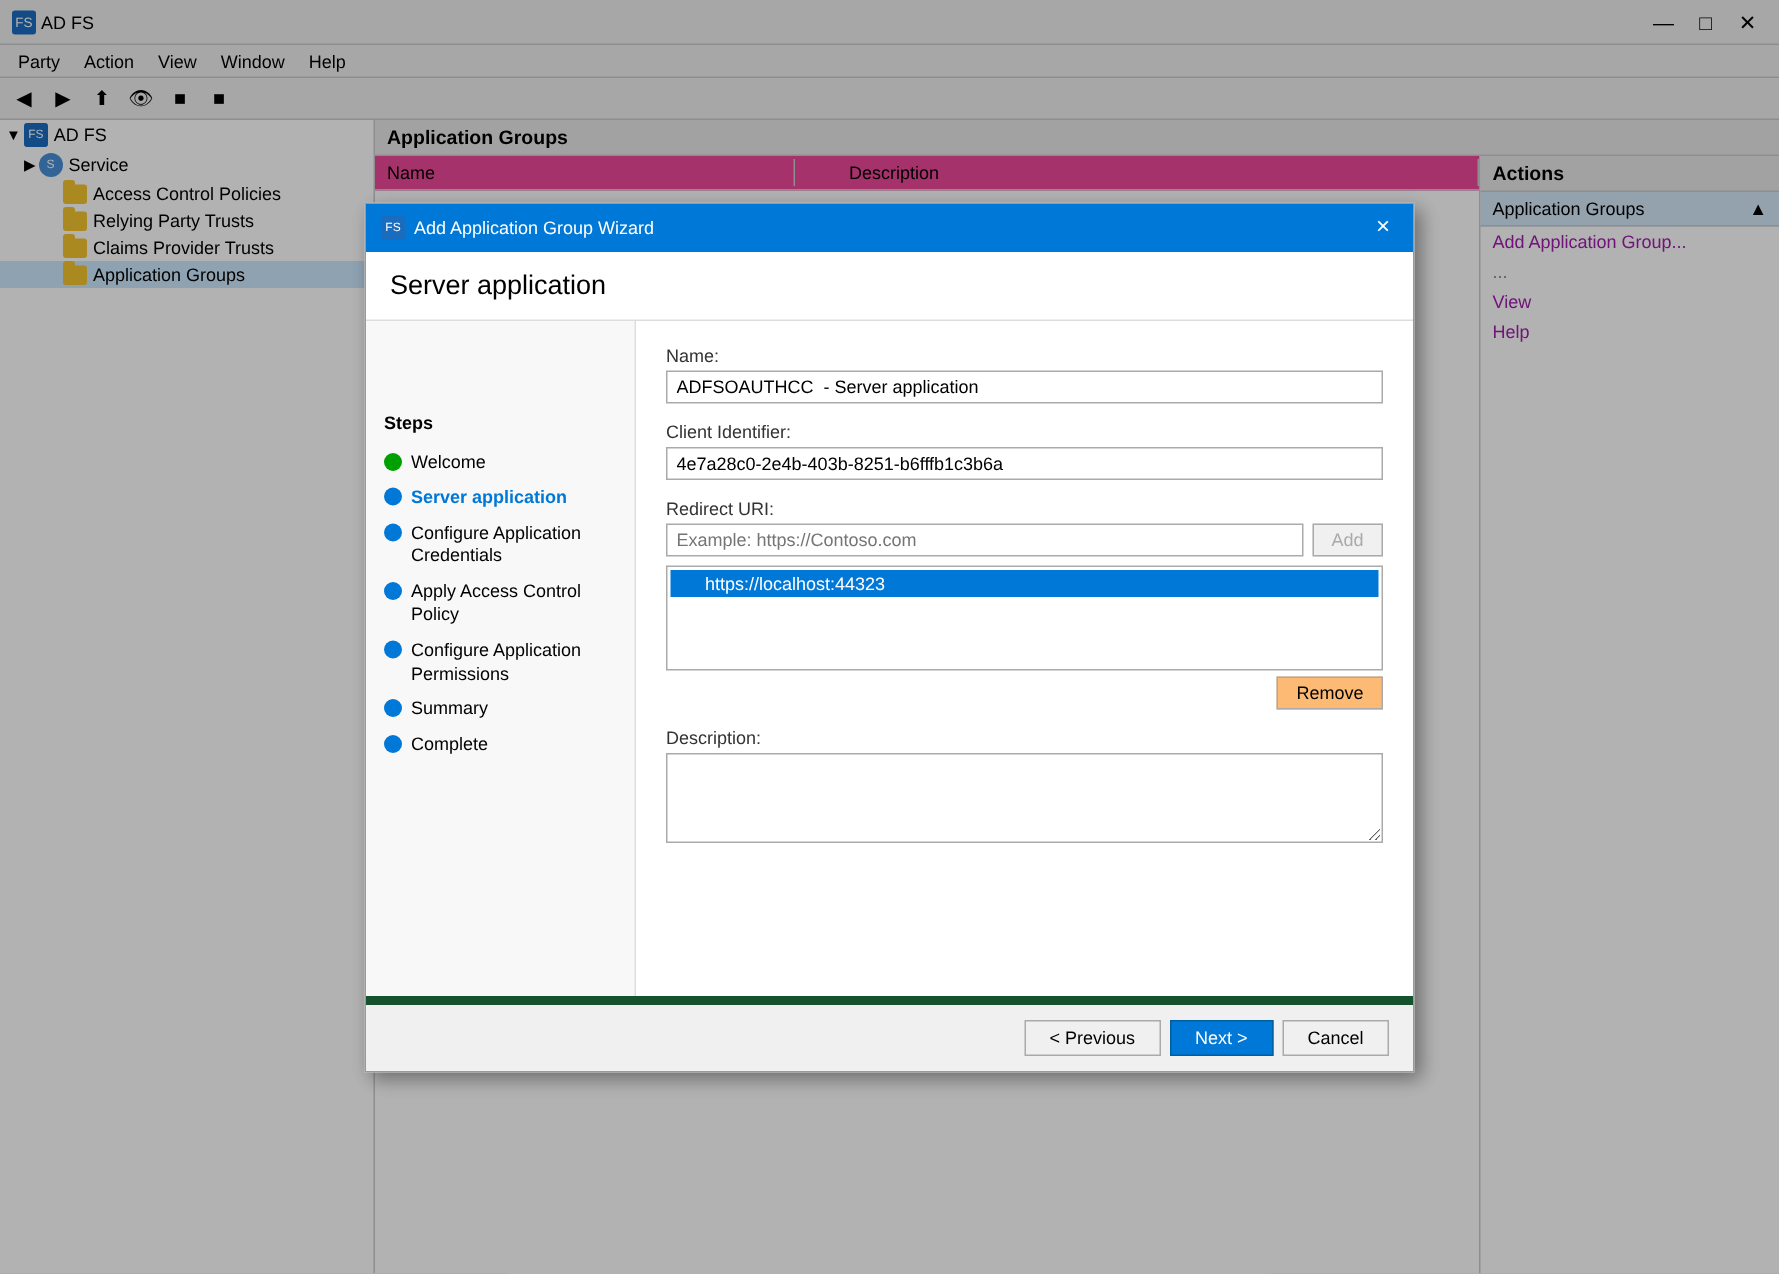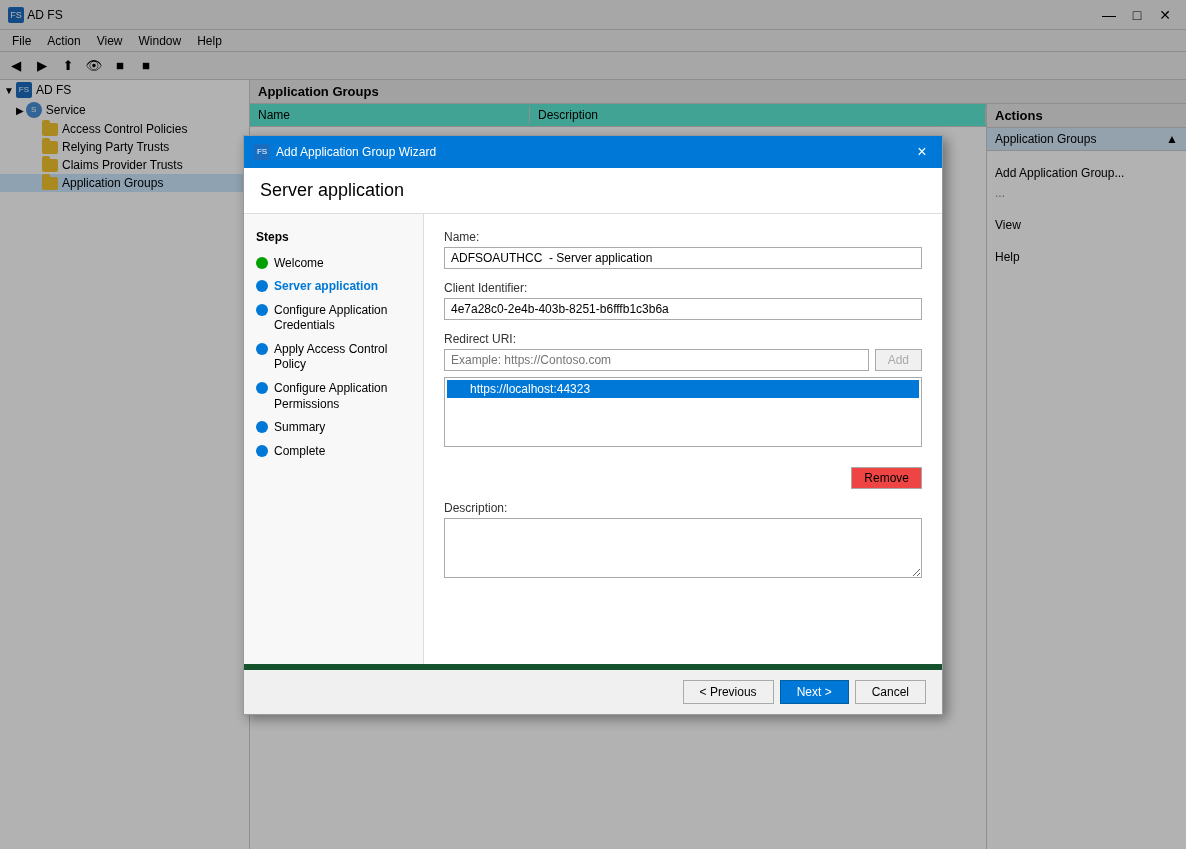--- a/index.html
+++ b/index.html
@@ -87,23 +87,24 @@
     
     .content-header {
       background: #e8e8e8;
       padding: 4px 8px;
       font-weight: bold;
       font-size: 13px;
       border-bottom: 1px solid #ccc;
     }
     .content-table-header {
       display: flex;
-      background: #5eead4;
+      background: #ec4899;
       border-bottom: 1px solid #ccc;
       padding: 2px 0;
+      gap: 28px;
     }
     .col-header {
       padding: 2px 8px;
       font-size: 12px;
       border-right: 1px solid #ccc;
       font-weight: normal;
     }
 
     
     .actions-panel {
@@ -125,22 +126,21 @@
       font-size: 12px;
       border-bottom: 1px solid #ccc;
       display: flex;
       justify-content: space-between;
       align-items: center;
     }
     .actions-item {
       padding: 3px 8px;
       font-size: 12px;
       cursor: pointer;
-      color: #000000;
-      margin-top: 12px;
+      color: #a21caf;
     }
 
     
     .dialog-overlay {
       position: fixed;
       top: 0; left: 0; right: 0; bottom: 0;
       background: rgba(0,0,0,0.3);
       display: flex;
       align-items: center;
       justify-content: center;
@@ -193,20 +193,21 @@
       width: 180px;
       background: #f8f8f8;
       border-right: 1px solid #ddd;
       padding: 12px 0;
       flex-shrink: 0;
     }
     .steps-title {
       font-weight: bold;
       padding: 4px 12px 8px;
       font-size: 12px;
+      margin-top: 45px;
     }
     .step-item {
       display: flex;
       align-items: flex-start;
       padding: 4px 12px;
       cursor: pointer;
       font-size: 12px;
       line-height: 1.3;
     }
     .step-dot {
@@ -271,24 +272,24 @@
       padding: 2px 23px;
       cursor: pointer;
     }
     .uri-item.selected {
       background: #0078d7;
       color: white;
     }
 
     .btn-remove {
       display: block;
-      margin-top: 20px;
+      margin-top: 4px;
       margin-left: auto;
       padding: 2px 12px;
-      background: #ef4444;
+      background: #fdba74;
       border: 1px solid #aaa;
       cursor: pointer;
       font-size: 12px;
       height: 22px;
     }
 
     .form-textarea {
       width: 100%;
       height: 60px;
       border: 1px solid #aaa;
@@ -369,21 +370,21 @@
   &nbsp;
   <span class="title-bar-text">AD FS</span>
   <div class="title-bar-controls">
     <button class="title-bar-btn">—</button>
     <button class="title-bar-btn">□</button>
     <button class="title-bar-btn close">✕</button>
   </div>
 </div>
 
 <div class="menu-bar">
-  <span class="menu-item">File</span>
+  <span class="menu-item">Party</span>
   <span class="menu-item">Action</span>
   <span class="menu-item">View</span>
   <span class="menu-item">Window</span>
   <span class="menu-item">Help</span>
 </div>
 
 <div class="toolbar">
   <button class="toolbar-btn">◀</button>
   <button class="toolbar-btn">▶</button>
   <button class="toolbar-btn">⬆</button>

